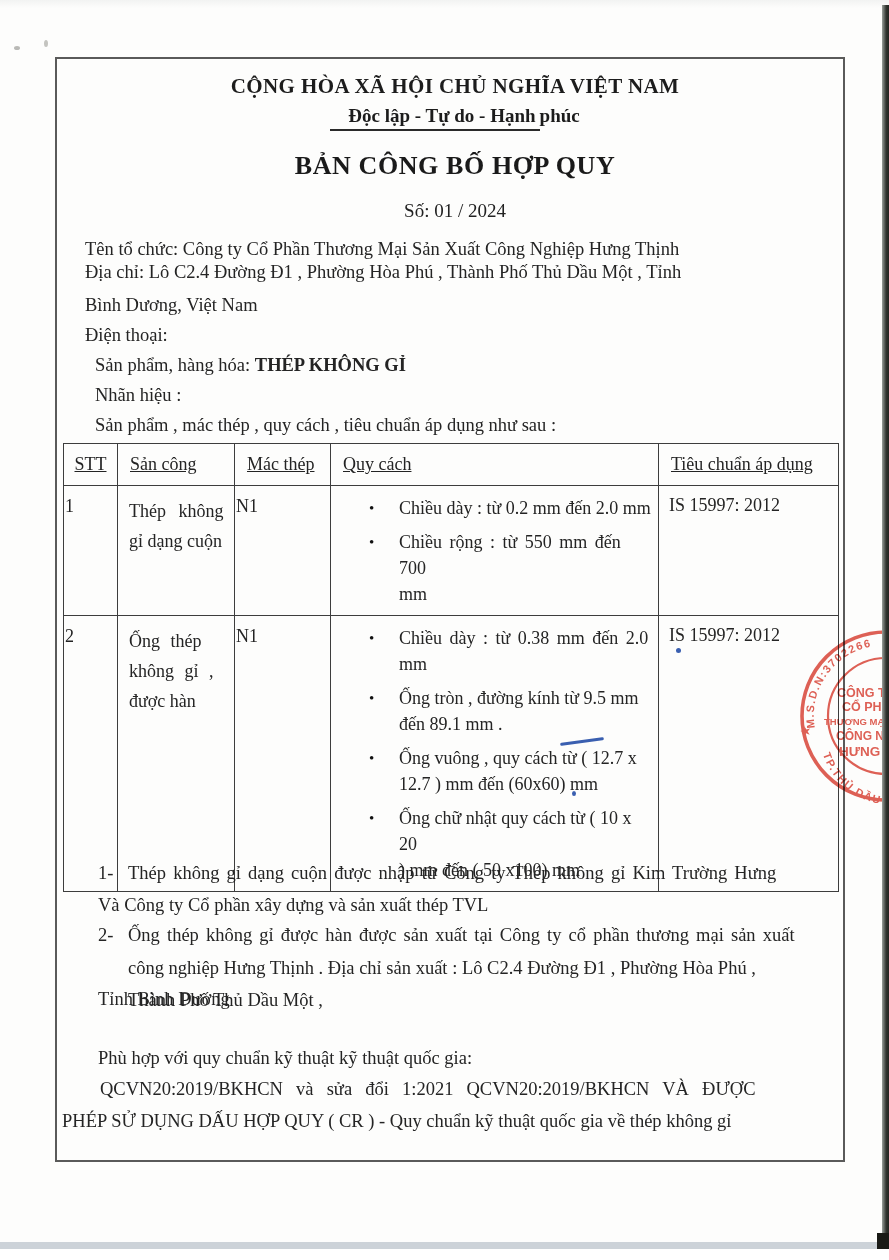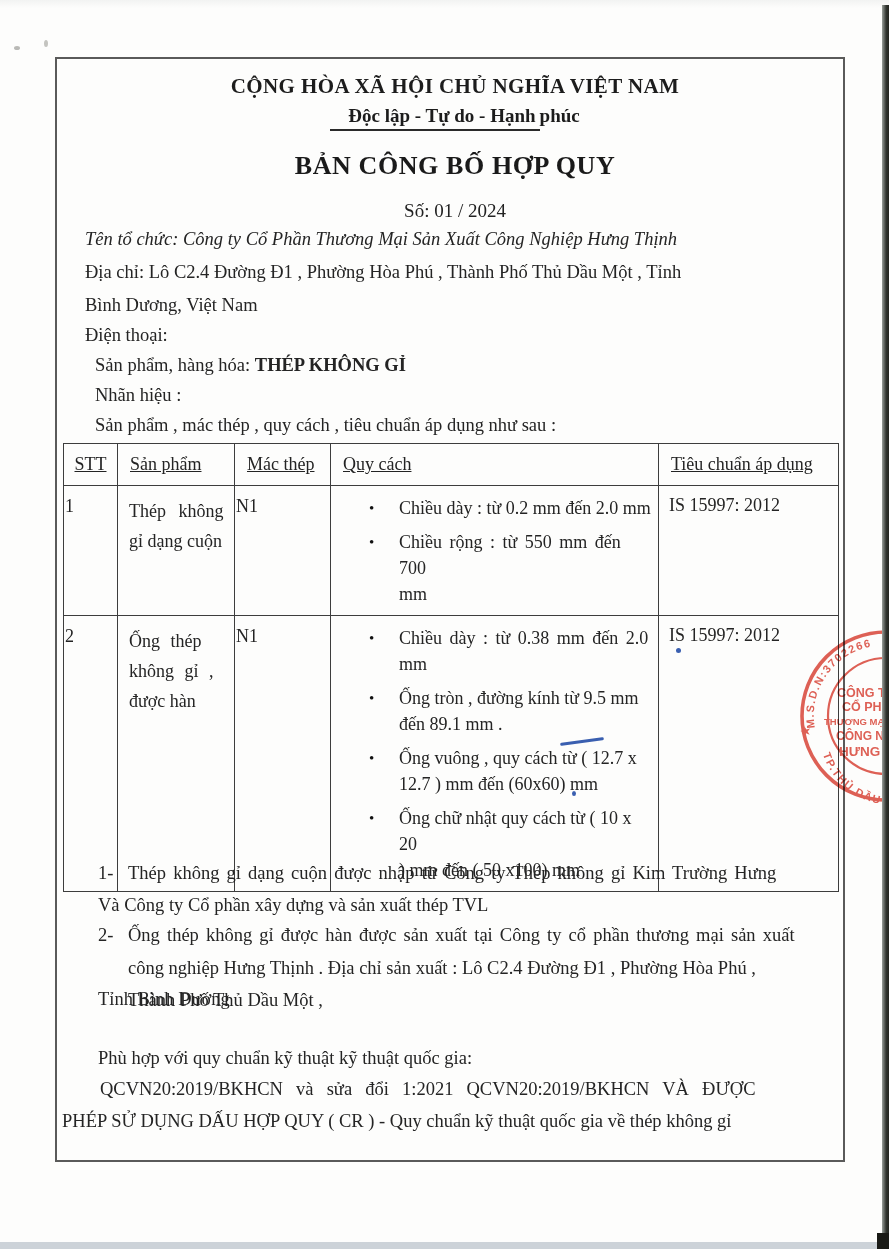--- a/index.html
+++ b/index.html
@@ -54,40 +54,40 @@
 
 <div class="scan">
   <div class="frame"></div>
 
   <div class="hdr nat">CỘNG HÒA XÃ HỘI CHỦ NGHĨA VIỆT NAM</div>
   <div class="hdr title">BẢN CÔNG BỐ HỢP QUY</div>
 
   <div class="hdr motto"><span class="u">Độc lập - Tự do - Hạnh</span><span>phúc</span></div>
   <div class="hdr docno">Số: 01 / 2024</div>
 
-  <div class="line" style="left:85px;top:226px;font-style:italic;">Tên tổ chức: Công ty Cổ Phần Thương Mại Sản Xuất Công Nghiệp Hưng Thịnh</div>
+  <div class="line" style="left:85px;top:236px;">Tên tổ chức: Công ty Cổ Phần Thương Mại Sản Xuất Công Nghiệp Hưng Thịnh</div>
   <div class="line" style="left:85px;top:259px;">Địa chỉ: Lô C2.4 Đường Đ1 , Phường Hòa Phú , Thành Phố Thủ Dầu Một , Tỉnh</div>
   <div class="line" style="left:85px;top:292px;">Bình Dương, Việt Nam</div>
   <div class="line" style="left:85px;top:322px;">Điện thoại:</div>
   <div class="line" style="left:95px;top:352px;"><span>Sản phẩm, hàng hóa:</span>&nbsp;<span class="b">THÉP KHÔNG GỈ</span></div>
   <div class="line" style="left:95px;top:382px;">Nhãn hiệu :</div>
   <div class="line" style="left:95px;top:412px;">Sản phẩm , mác thép , quy cách , tiêu chuẩn áp dụng như sau :</div>
 
   <table class="spec">
     <colgroup>
         <col class="c1">
         <col class="c2">
         <col class="c3">
         <col class="c4">
         <col class="c5">
       </colgroup>
     <tbody>
         <tr class="hrow">
       <th class="ctr">STT</th>
-      <th>Sản phẩm</th>
+      <th>Sản công</th>
       <th>Mác thép</th>
       <th>Quy cách</th>
       <th>Tiêu chuẩn áp dụng</th>
     </tr>
     <tr class="r1">
       <td class="ctr">1</td>
       <td class="sp">
         <div class="ln ws8">Thép không</div>
         <div class="ln">gỉ dạng cuộn</div>
       </td>

